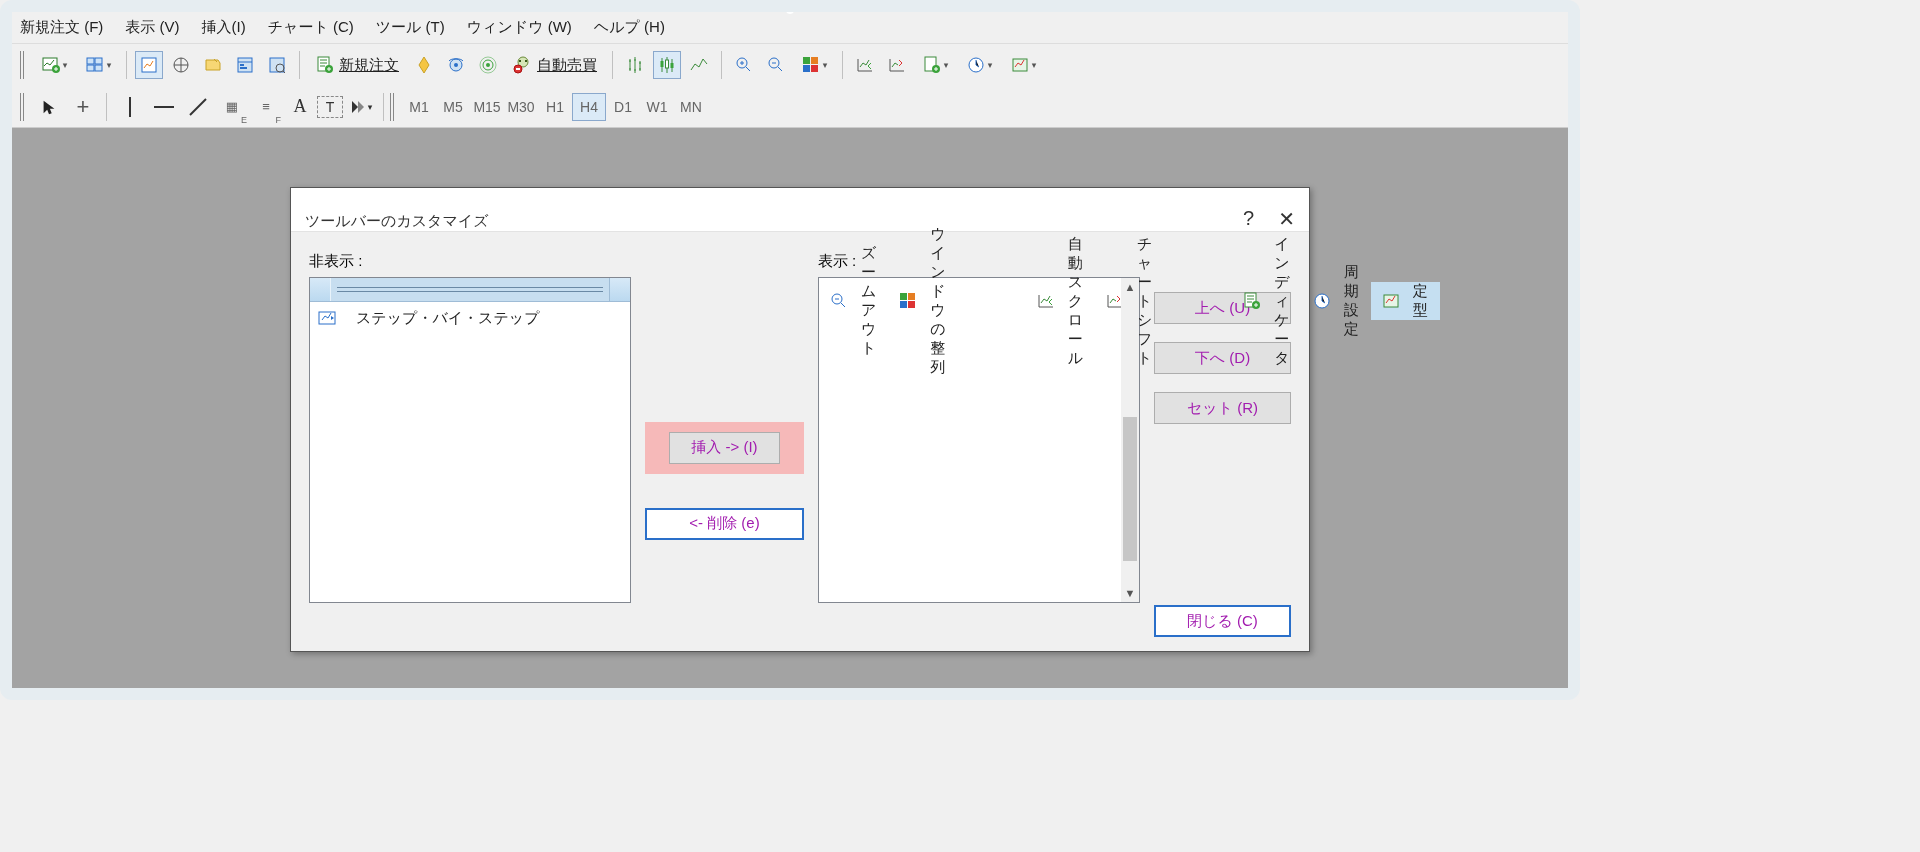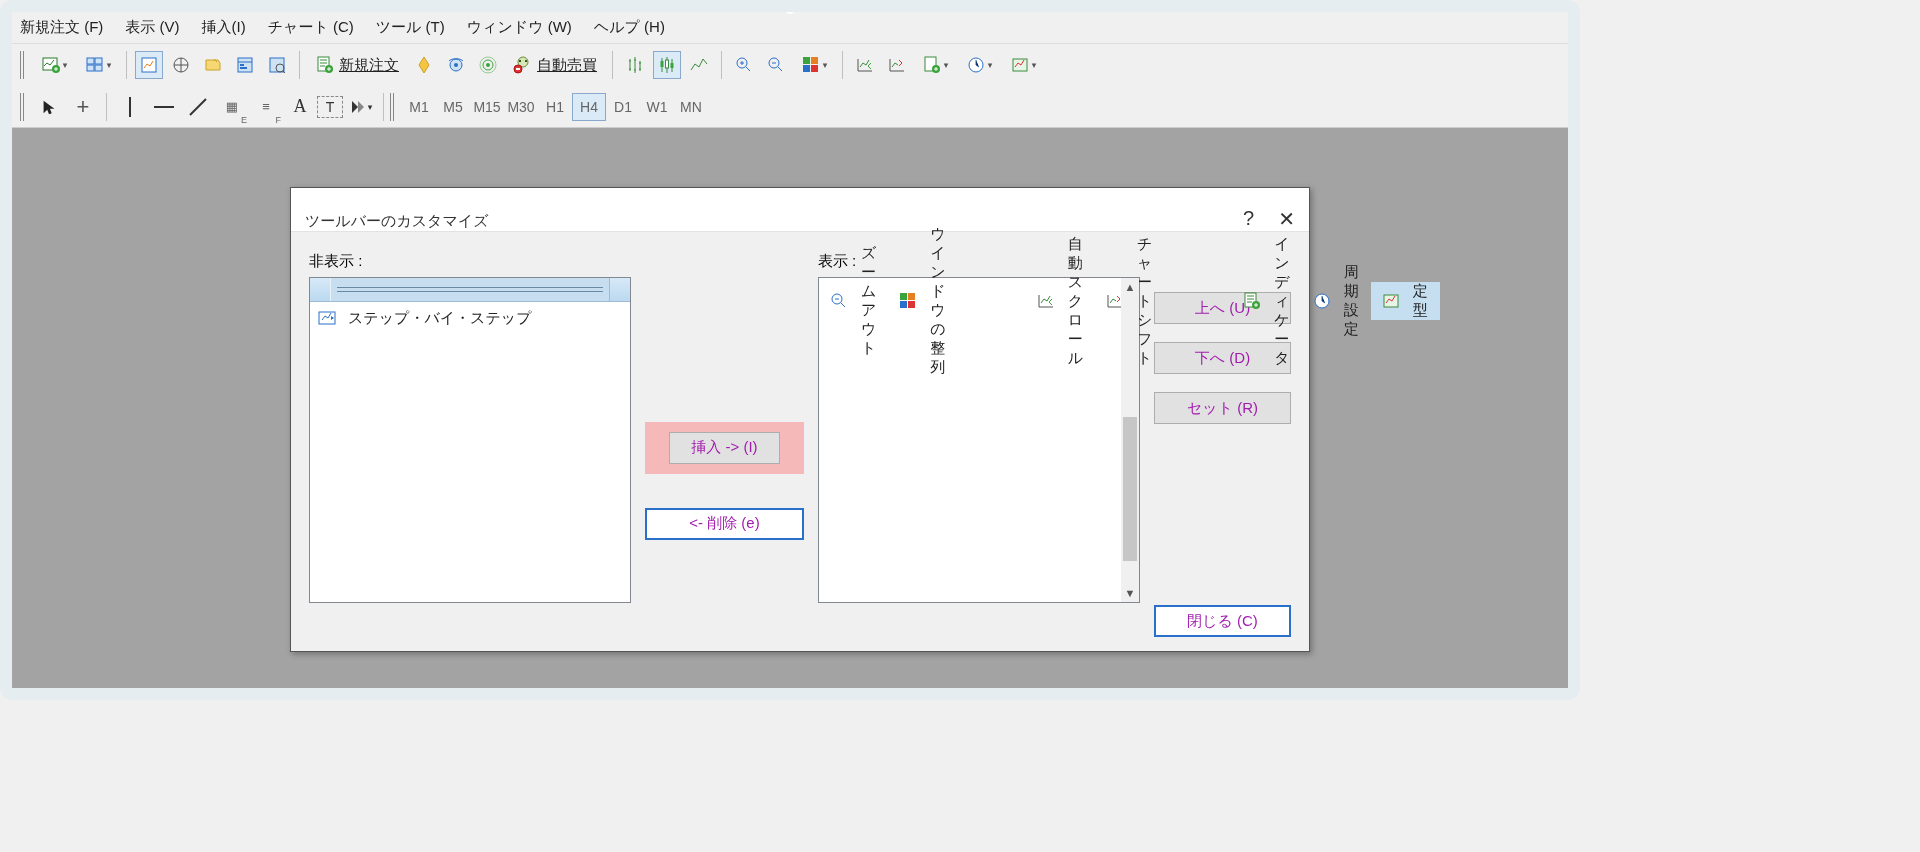--- a/index.html
+++ b/index.html
@@ -25,21 +25,21 @@
 .dlg-title .t { font-size:15px; color:#333; }
 .dlg-title .r { display:flex; gap:24px; font-size:20px; color:#333; }
 .dlg-title .r span { cursor:pointer; }
 .dlg-body { display:flex; padding:20px 18px 14px; gap:14px; height:calc(100% - 44px); }
 .col { display:flex; flex-direction:column; }
 .col-lbl { font-size:15px; color:#000000; margin-bottom:6px; }
 .listbox { width:322px; height:326px; background:#fff; border:1px solid #828790; overflow:hidden; }
 .listbox .hdr { height:24px; background:linear-gradient(#d7e9f7,#bbd9f0); border-bottom:1px solid #9fbcd6; }
 .listbox .hdr .hinner { margin:0 20px; height:100%; background:#c7def0; border-left:1px solid #e8f3fb; border-right:1px solid #9fbcd6; display:flex; flex-direction:column; justify-content:center; gap:3px; padding:0 6px; }
 .listbox .hdr .hinner div { height:1px; background:#6a89a5; }
-.li-row { display:flex; align-items:center; gap:10px; height:32px; padding:0 6px; font-size:15px; color:#222; }
+.li-row { display:flex; align-items:center; gap:18px; height:32px; padding:0 6px; font-size:15px; color:#222; }
 .li-ico { width:22px; height:22px; display:inline-flex; align-items:center; justify-content:center; }
 .li-ico svg { width:20px; height:20px; }
 .midcol { width:160px; display:flex; flex-direction:column; justify-content:center; gap:34px; padding-top:72px; }
 .hl { background:#f6b9b9; padding:10px 24px; }
 .dbtn { display:flex; align-items:center; justify-content:center; height:32px; background:#e1e1e1; border:1px solid #adadad; font-size:15px; color:#a21caf; cursor:pointer; }
 .dbtn.focus { border:2px solid #2a6fc9; background:#fff; }
 .rlist { width:322px; height:326px; background:#fff; border:1px solid #828790; position:relative; }
 .rlist-inner { position:absolute; inset:0 18px 0 0; display:flex; flex-direction:row; padding:4px 0; }
 .rrow { display:flex; align-items:center; gap:12px; height:38px; padding:0 10px; font-size:15px; color:#222; }
 .rrow .sep { flex:1; height:1px; background:#c5c5c5; margin-left:48px; }

